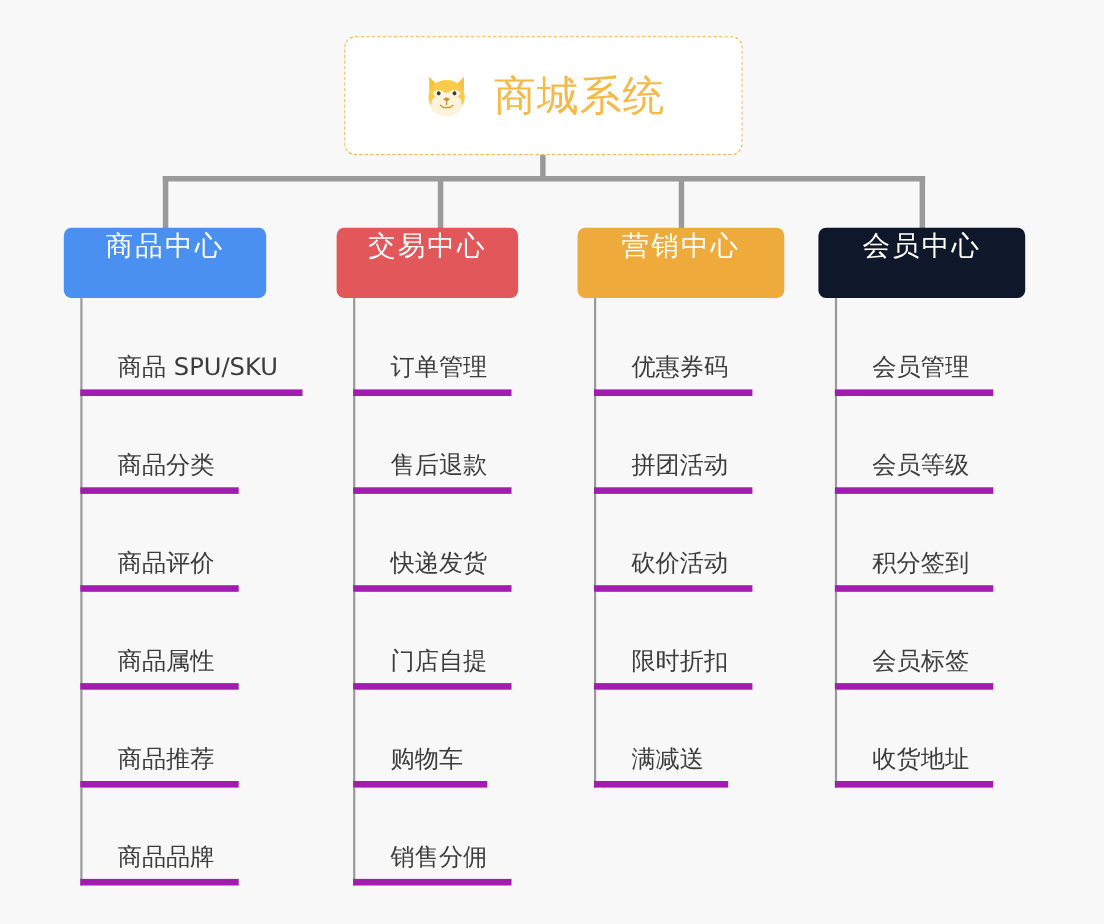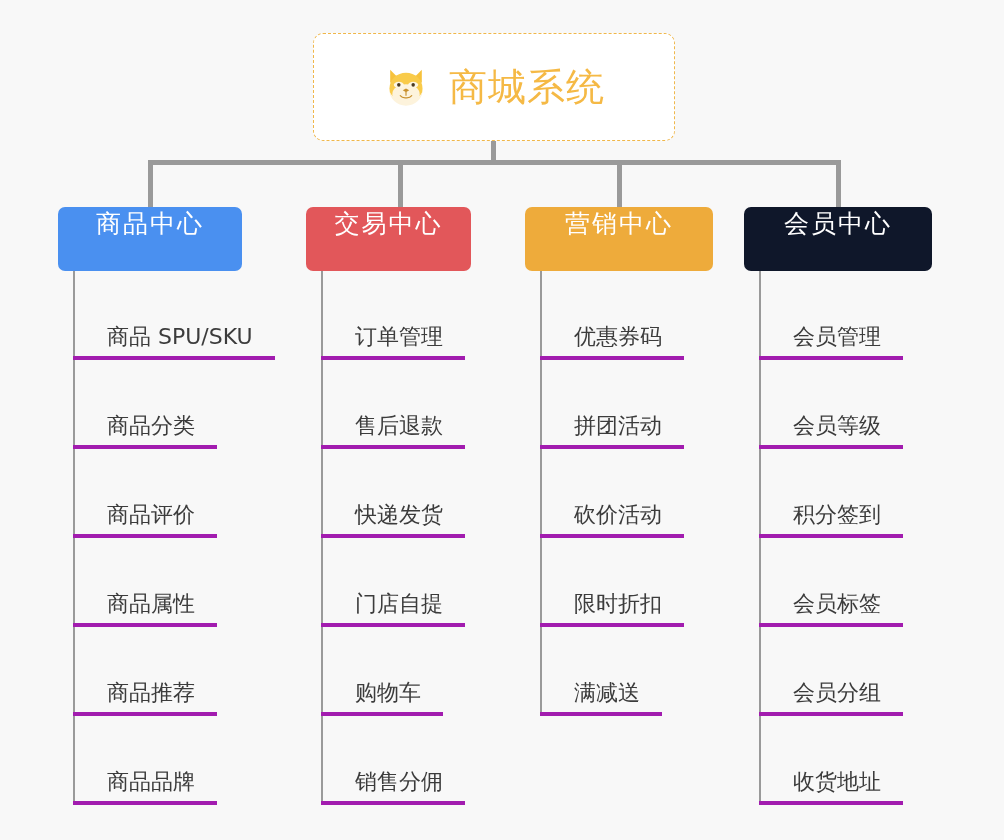--- a/index.html
+++ b/index.html
@@ -117,21 +117,21 @@
     left: 0;
     top: 0;
     bottom: 0;
     width: 2px;
     background: #9a9a9a;
   }
   .leaf-inner {
     position: relative;
     display: inline-block;
     padding: 0 22px 6px 34px;
-    border-bottom: 4px solid #a21caf;
+    border-bottom: 6px solid #a21caf;
     margin-bottom: 0;
   }
   .leaf-label {
     font-size: 22px;
     line-height: 26px;
     color: #3c3c3c;
     white-space: nowrap;
     font-family: "DejaVu Sans", "Liberation Sans", sans-serif;
   }
 </style>
@@ -251,21 +251,18 @@
       <div class="leaf">
           <div class="leaf-inner"><span class="leaf-label">会员等级</span></div>
         </div>
       <div class="leaf">
           <div class="leaf-inner"><span class="leaf-label">积分签到</span></div>
         </div>
       <div class="leaf">
           <div class="leaf-inner"><span class="leaf-label">会员标签</span></div>
         </div>
       <div class="leaf">
-          <div class="leaf-inner"><span class="leaf-label">会员分组</span></div>
-        </div>
-      <div class="leaf">
           <div class="leaf-inner"><span class="leaf-label">收货地址</span></div>
         </div>
     </div>
   </div>
 
 </div>
 
 </body></html>

